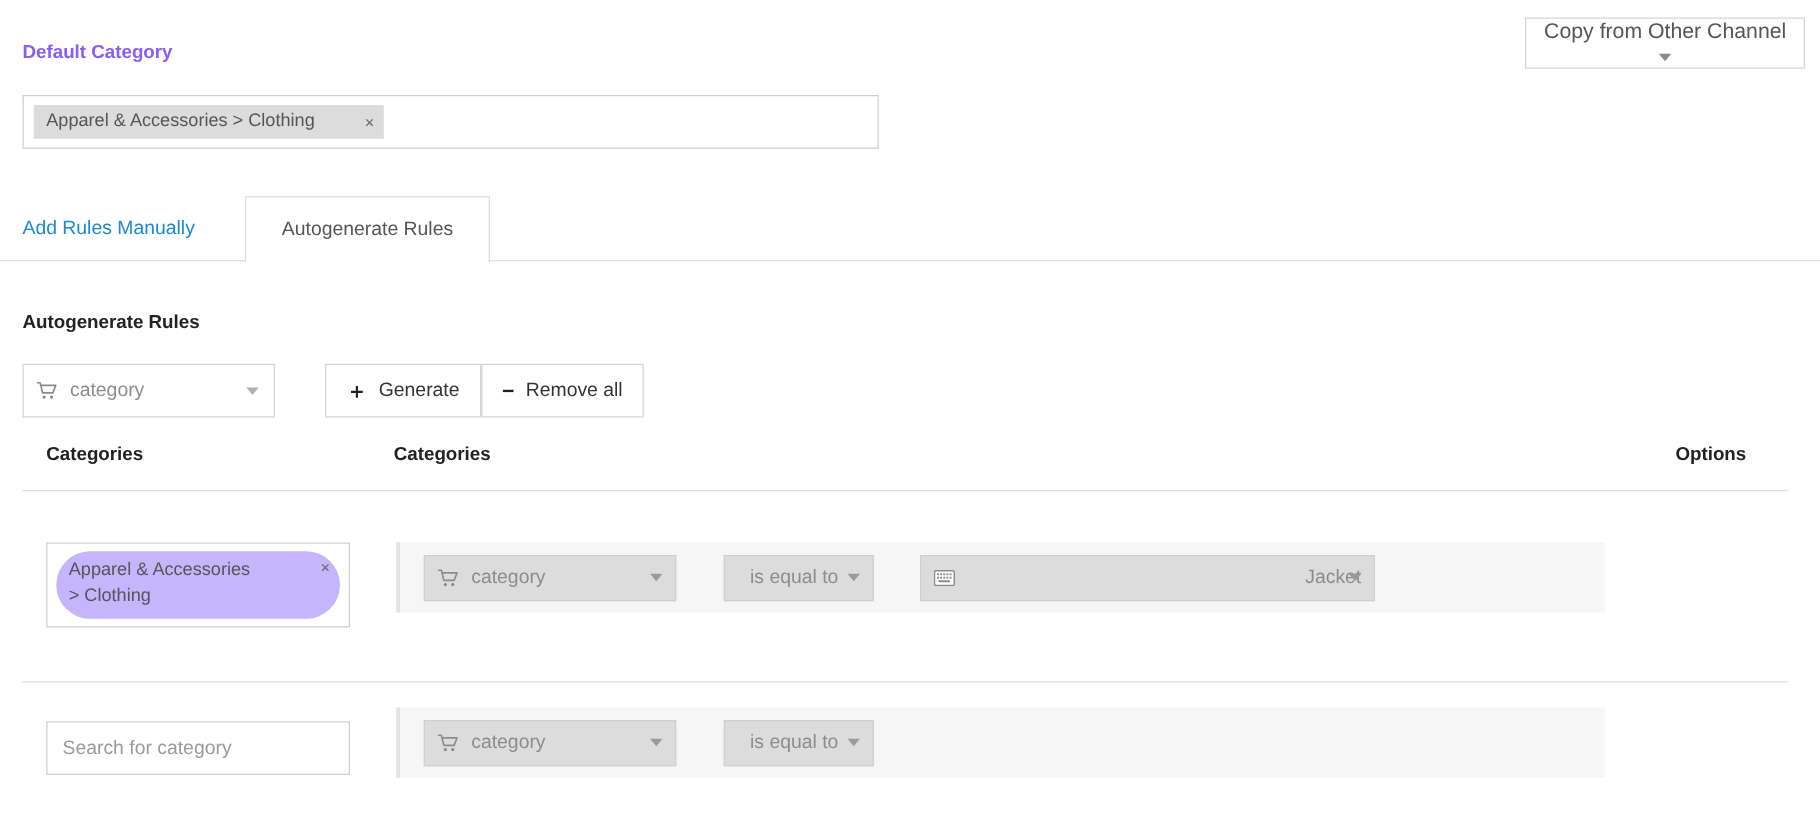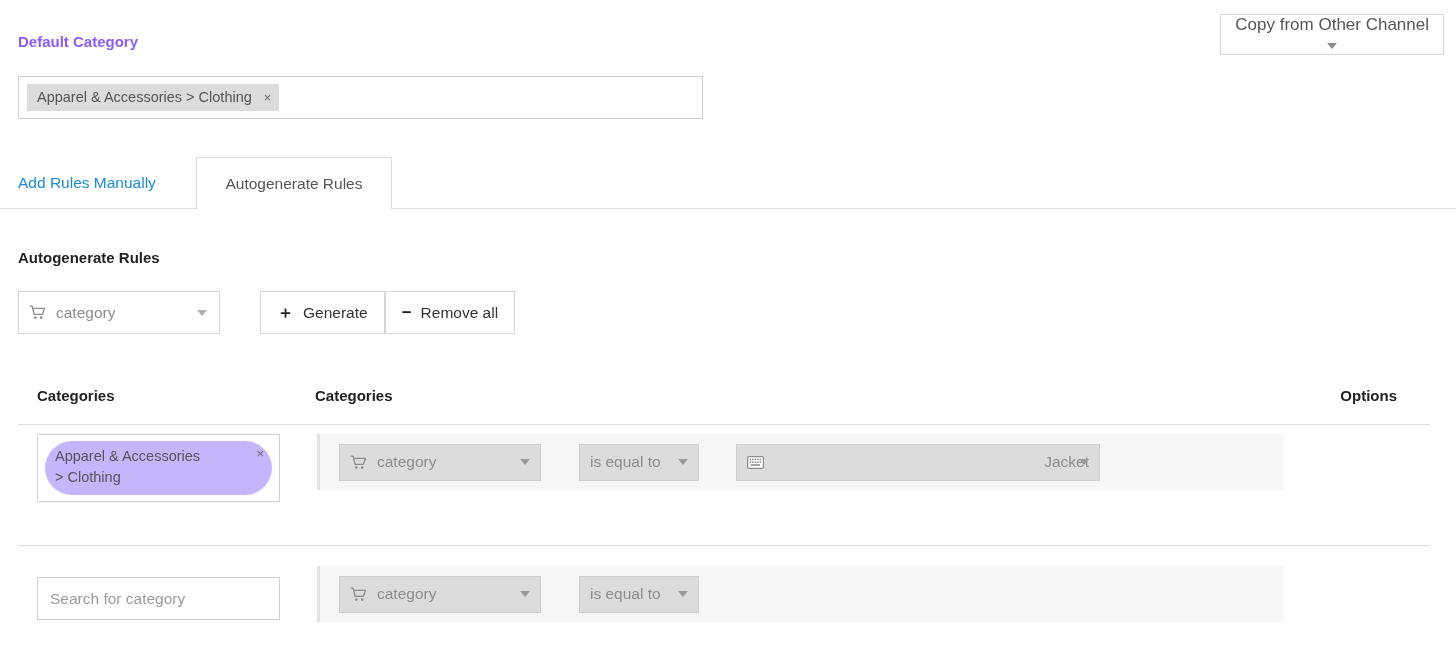--- a/index.html
+++ b/index.html
@@ -40,20 +40,21 @@
     position: absolute; left: 18px; top: 76px;
     width: 685px; height: 43px;
     border: 1px solid #cfcfcf; background: #ffffff;
     display: flex; align-items: center; padding-left: 8px;
   }
   .tag {
     display: inline-flex; align-items: center;
     background: #dcdcdc; color: #555555;
     font-size: 14.5px; padding: 4px 8px 5px 10px;
     line-height: 1.25;
+    gap: 28px;
   }
   .tag-x {
     margin-left: 12px; color: #666666; font-size: 13px;
     cursor: pointer; line-height: 1;
   }
 
   
   .tabs {
     position: absolute; left: 0; top: 157px;
     width: 1456px; height: 52px;
@@ -92,21 +93,21 @@
     border: 1px solid #d5d5d5; background: #ffffff;
     display: flex; align-items: center; gap: 9px;
     font-size: 15.5px; color: #333333; cursor: pointer;
     white-space: nowrap;
   }
   .btn .sign { font-weight: bold; font-size: 17px; color: #222222; }
   .gap40 { width: 40px; }
 
   
   .thead {
-    position: absolute; left: 18px; top: 384px;
+    position: absolute; left: 18px; top: 352px;
     width: 1412px; height: 41px;
     border-bottom: 1px solid #dddddd;
   }
   .th {
     position: absolute; top: 3px;
     font-size: 15px; font-weight: bold; color: #222222;
   }
   .th-cat { left: 19px; }
   .th-cond { left: 297px; }
   .th-opt { right: 33px; }
@@ -142,21 +143,21 @@
     background: #f6f6f6; border-left: 3px solid #e3e3e3;
     display: flex; align-items: center;
   }
   .d-sel {
     height: 37px; background: #dcdcdc; border: 1px solid #cfcfcf;
     display: flex; align-items: center; padding: 0 10px;
     font-size: 15.5px; color: #8c8c8c; cursor: pointer;
     position: relative; overflow: hidden;
   }
   .d-sel .lbl { margin-left: 10px; white-space: nowrap; }
-  .d-sel .lbl.noicon { margin-left: 0; }
+  .d-sel .lbl.noicon { margin-left: 10px; }
   .d-sel .caret-sm { position: absolute; right: 10px; border-top-color: #9a9a9a; }
   .d-attr { width: 202px; margin-left: 19px; }
   .d-op   { width: 120px; margin-left: 38px; padding-right: 26px; }
   .d-val  { width: 364px; margin-left: 37px; justify-content: space-between; }
 
   
   .icon { display: inline-flex; align-items: center; justify-content: center; }
   .icon svg { display: block; }
 </style>
 </head>

